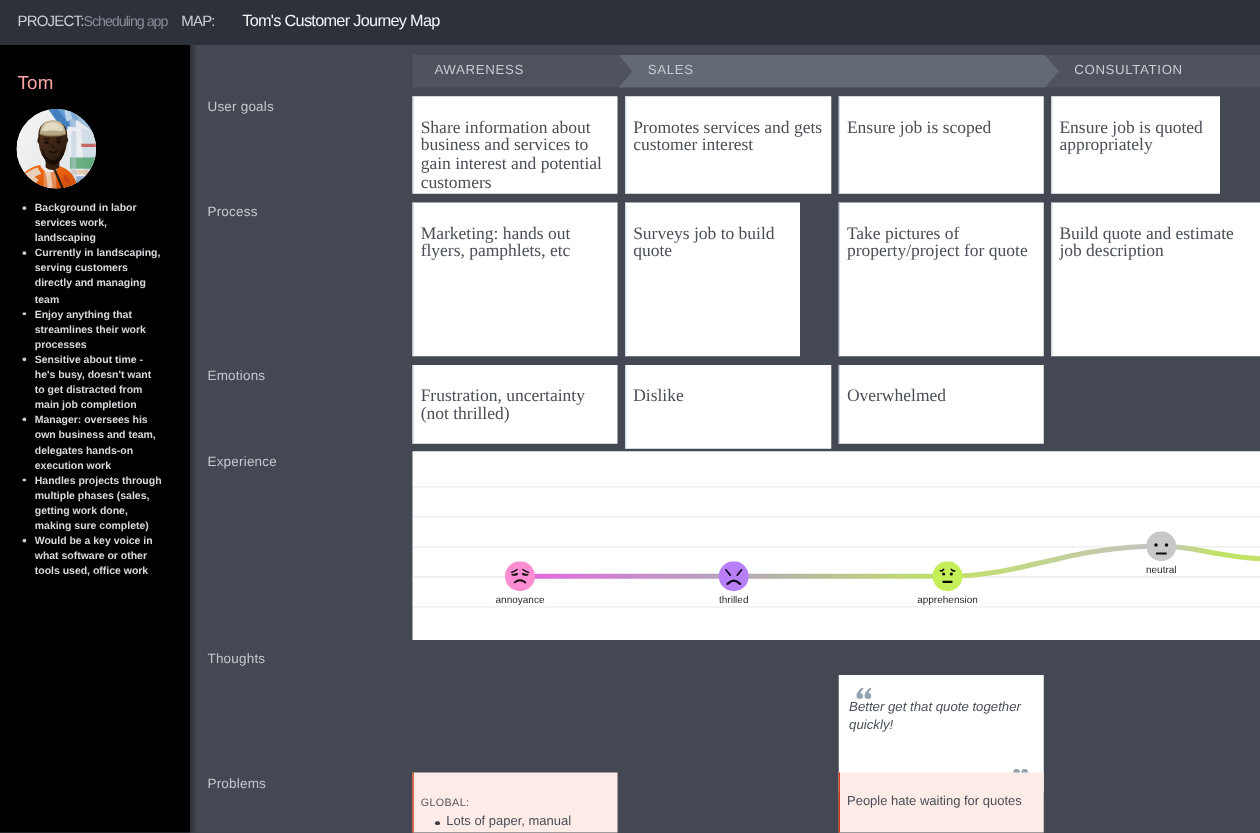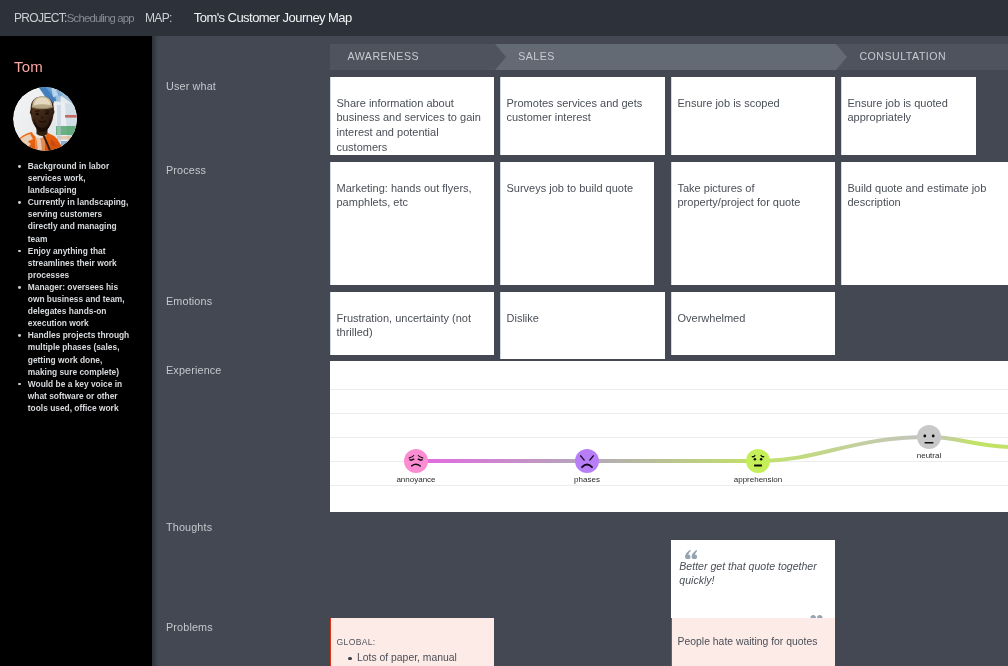--- a/index.html
+++ b/index.html
@@ -58,22 +58,23 @@
     position: absolute; top: 8px; height: 26px;
     font-size: 10.6px; letter-spacing: .52px; color: #c8cbd1;
     line-height: 24px; white-space:nowrap;
   }
   .stage .tip { position:absolute; right:-11px; top:0; width:11px; height:26px; display:block;}
 
   
   .card {
     position: absolute; background: #fff; color: #4a4f57;
     border-left: 1.5px solid #cfd9e2;
-    font-size: 11px; line-height: 14.6px; padding: 18.8px 7px 0 5.5px;
+    font-size: 14px; line-height: 14.6px; padding: 18.8px 7px 0 5.5px;
     overflow:hidden;
+    font-family:Liberation Serif, serif;
   }
   .pcard {
     position:absolute; background:#fdebe8; color:#4a4f57;
     font-size:10.4px; line-height:14.6px; padding:16.5px 7px 0 5.6px;
     border-left:1.9px solid #e23312; overflow:hidden;
   }
   .pcard .ptitle { letter-spacing:.3px; font-size:8.6px; display:block; color:#51565e;}
   .pcard ul { margin: 2px 0 0 0; padding-left:20.4px; list-style:none;}
   .pcard li { font-size:10.4px; line-height:14.6px; position:relative;}
   .pcard li::before{content:"";position:absolute;left:-8.6px;top:5.4px;width:3.4px;height:3.4px;border-radius:50%;background:#3a3f47;}
@@ -169,20 +170,21 @@
         <path d="M26.6 34.2 q3.4 1.7 6 -.3" stroke="#1a0e05" stroke-width="1.2" fill="none" stroke-linecap="round"></path>
         <path d="M20.9 29.2 q.6 11 8.4 11.8 q8 -.8 8.6 -11.2 q.7 8.4 -3.2 12.2 q-4.8 3.5 -10 .4 q-4.2 -3.6 -3.8 -13.2z" fill="#170d05" opacity=".9"></path>
       </g>
     </svg>
     
   </div>
   <ul id="bullets">
     <li>Background in labor services work, landscaping</li>
     <li>Currently in landscaping, serving customers directly and managing team</li>
     <li>Enjoy anything that streamlines their work processes</li>
+    <li>Sensitive about time - he's busy, doesn't want to get distracted from main job completion</li>
     <li>Manager: oversees his own business and team, delegates hands-on execution work</li>
     <li>Handles projects through multiple phases (sales, getting work done, making sure complete)</li>
     <li>Would be a key voice in what software or other tools used, office work</li>
   </ul>
 </div>
 <div id="main">  
     <div class="stage" style="left:178px;width:165px;background:#4e535d;z-index:10;padding-left:17.5px">
     <span>AWARENESS</span>
     <svg class="tip" viewBox="0 0 11 26">
         <path d="M0 0 L11 13 L0 26 Z" fill="#4e535d"></path>
@@ -191,32 +193,32 @@
   <div class="stage" style="left:343px;width:341px;background:#636a74;z-index:9;padding-left:23.2px">
     <span>SALES</span>
     <svg class="tip" viewBox="0 0 11 26">
         <path d="M0 0 L11 13 L0 26 Z" fill="#636a74"></path>
       </svg>
   </div>
   <div class="stage" style="left:684px;width:183px;background:#4e535d;z-index:8;padding-left:23.4px">
     <span>CONSULTATION</span>
     
   </div>  
-    <div class="rowlabel" style="top:44px">User what</div>
+    <div class="rowlabel" style="top:44px">User goals</div>
   <div class="rowlabel" style="top:128px">Process</div>
   <div class="rowlabel" style="top:259px">Emotions</div>
   <div class="rowlabel" style="top:328px">Experience</div>
   <div class="rowlabel" style="top:485px">Thoughts</div>
   <div class="rowlabel" style="top:585px">Problems</div>  
     <div class="card" style="left:178px;top:41px;width:164px;height:78px">Share information about business and services to gain interest and potential customers</div>
   <div class="card" style="left:348px;top:41px;width:165px;height:78px">Promotes services and gets customer interest</div>
   <div class="card" style="left:519px;top:41px;width:164px;height:78px">Ensure job is scoped</div>
   <div class="card" style="left:689px;top:41px;width:135px;height:78px">Ensure job is quoted appropriately</div>
   <div class="card" style="left:178px;top:126px;width:164px;height:123px">Marketing: hands out flyers, pamphlets, etc</div>
-  <div class="card" style="left:348px;top:126px;width:154px;height:123px">Surveys job to build quote</div>
+  <div class="card" style="left:348px;top:126px;width:140px;height:123px">Surveys job to build quote</div>
   <div class="card" style="left:519px;top:126px;width:164px;height:123px">Take pictures of property/project for quote</div>
   <div class="card" style="left:689px;top:126px;width:167px;height:123px">Build quote and estimate job description</div>
   <div class="card" style="left:178px;top:256px;width:164px;height:63px">Frustration, uncertainty (not thrilled)</div>
   <div class="card" style="left:348px;top:256px;width:165px;height:67px">Dislike</div>
   <div class="card" style="left:519px;top:256px;width:164px;height:63px">Overwhelmed</div>
   <div id="chart" style="left:178px;top:325px;width:678px;height:151px">
     <svg width="678" height="151" viewBox="0 0 678 151">
       <line x1="0" y1="28.5" x2="678" y2="28.5" stroke="#ececec" stroke-width="1"></line>
       <line x1="0" y1="52.5" x2="678" y2="52.5" stroke="#ececec" stroke-width="1"></line>
       <line x1="0" y1="76.5" x2="678" y2="76.5" stroke="#ececec" stroke-width="1"></line>
@@ -258,21 +260,21 @@
     </svg>
     <div class="emolabel" style="left:41px;top:114.2px;width:90px">annoyance</div>
     <svg class="emoji" style="position:absolute;left:245px;top:88px" width="24" height="24" viewBox="0 0 24 24">
       <circle cx="12" cy="12" r="12" fill="#b87ef8"></circle>
       <g fill="none" stroke="#140721" stroke-linecap="round">
         <path d="M5.7 6.8 L9.2 11.1" stroke-width="1.3"></path>
         <path d="M18.3 6.8 L14.8 11.1" stroke-width="1.3"></path>
         <path d="M7.0 18.1 q5.0 -5.2 10.0 0" stroke-width="1.8"></path>
       </g>
     </svg>
-    <div class="emolabel" style="left:212px;top:114.2px;width:90px">phases</div>
+    <div class="emolabel" style="left:212px;top:114.2px;width:90px">thrilled</div>
     <svg class="emoji" style="position:absolute;left:416px;top:88px" width="24" height="24" viewBox="0 0 24 24">
       <circle cx="12" cy="12" r="12" fill="#c4ef59"></circle>
       <g fill="#0c0c0c">
         <circle cx="8.9" cy="10.2" r="1.25"></circle>
         <circle cx="15.1" cy="10.2" r="1.25"></circle>
         <rect x="8.0" y="15.5" width="8.0" height="1.9" rx=".35"></rect>
       </g>
       <g fill="none" stroke="#0c0c0c" stroke-linecap="round" stroke-width="1.35">
         <path d="M6.3 7.6 q1.6 0.5 2.6 -1.1"></path>
         <path d="M17.7 7.6 q-1.6 0.5 -2.6 -1.1"></path>

